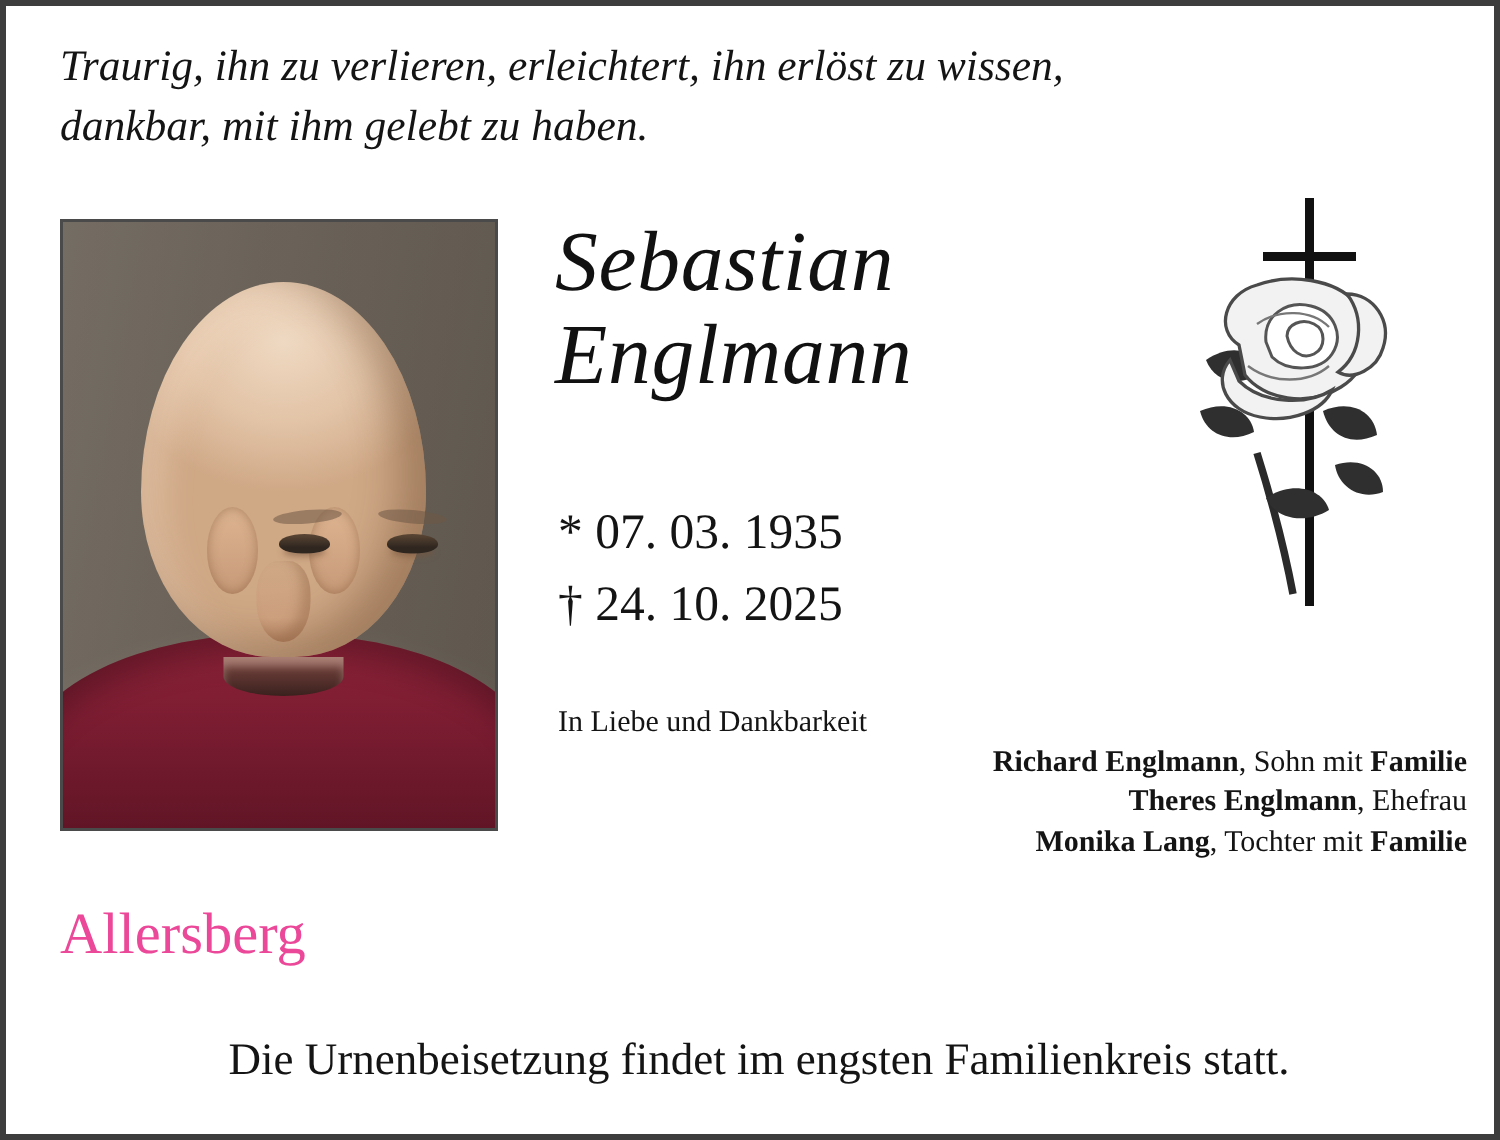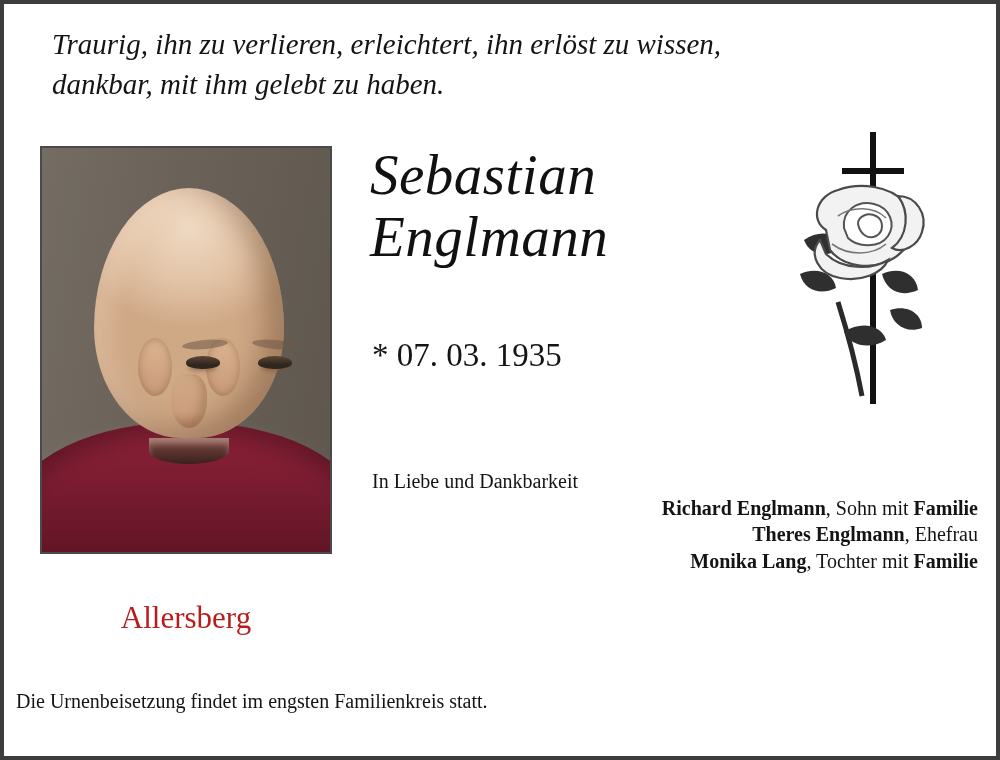--- a/index.html
+++ b/index.html
@@ -26,21 +26,20 @@
   
   .epigraph {
     position: absolute;
     left: 36px;
     top: 20px;
     width: 900px;
     font-style: italic;
     font-size: 29px;
     line-height: 1.38;
     color: #141414;
-    margin-left: 12px;
   }
   .epigraph div { white-space: nowrap; }
 
   
   .portrait-frame {
     position: absolute;
     left: 36px;
     top: 142px;
     width: 288px;
     height: 404px;
@@ -143,23 +142,23 @@
     height: 56px;
     border-radius: 30% 30% 40% 40%;
     background: linear-gradient(180deg, #cda182 0%, #a97e60 100%);
   }
 
   .place {
     position: absolute;
     left: 36px;
     top: 596px;
     width: 292px;
-    text-align: center;
-    font-size: 31px;
-    color: #b91c1c;
+    text-align: left;
+    font-size: 39px;
+    color: #ec4899;
   }
 
   
   .name {
     position: absolute;
     left: 366px;
     top: 140px;
     font-size: 57px;
     line-height: 1.08;
     color: #111111;
@@ -191,22 +190,22 @@
   .family .line { white-space: nowrap; }
   .family .first { text-align: left; }
   .family b { font-weight: bold; }
 
   
   .footer {
     position: absolute;
     left: 0;
     right: 0;
     top: 686px;
-    text-align: left;
-    font-size: 20px;
+    text-align: center;
+    font-size: 30px;
     color: #141414;
     padding-left: 12px;
   }
 
   
   .emblem {
     position: absolute;
     right: 40px;
     top: 120px;
     width: 170px;
@@ -243,20 +242,21 @@
 
   <div class="place">Allersberg</div>
 
   <div class="name">
     <div>Sebastian</div>
     <div>Englmann</div>
   </div>
 
   <div class="dates">
     <div>* 07. 03. 1935</div>
+    <div>† 24. 10. 2025</div>
   </div>
 
   <div class="family">
     <div class="line first">In Liebe und Dankbarkeit</div>
     <div class="line">
       <b>Richard Englmann</b><span>, Sohn mit </span><b>Familie</b>
     </div>
     <div class="line">
       <b>Theres Englmann</b><span>, Ehefrau</span>
     </div>

